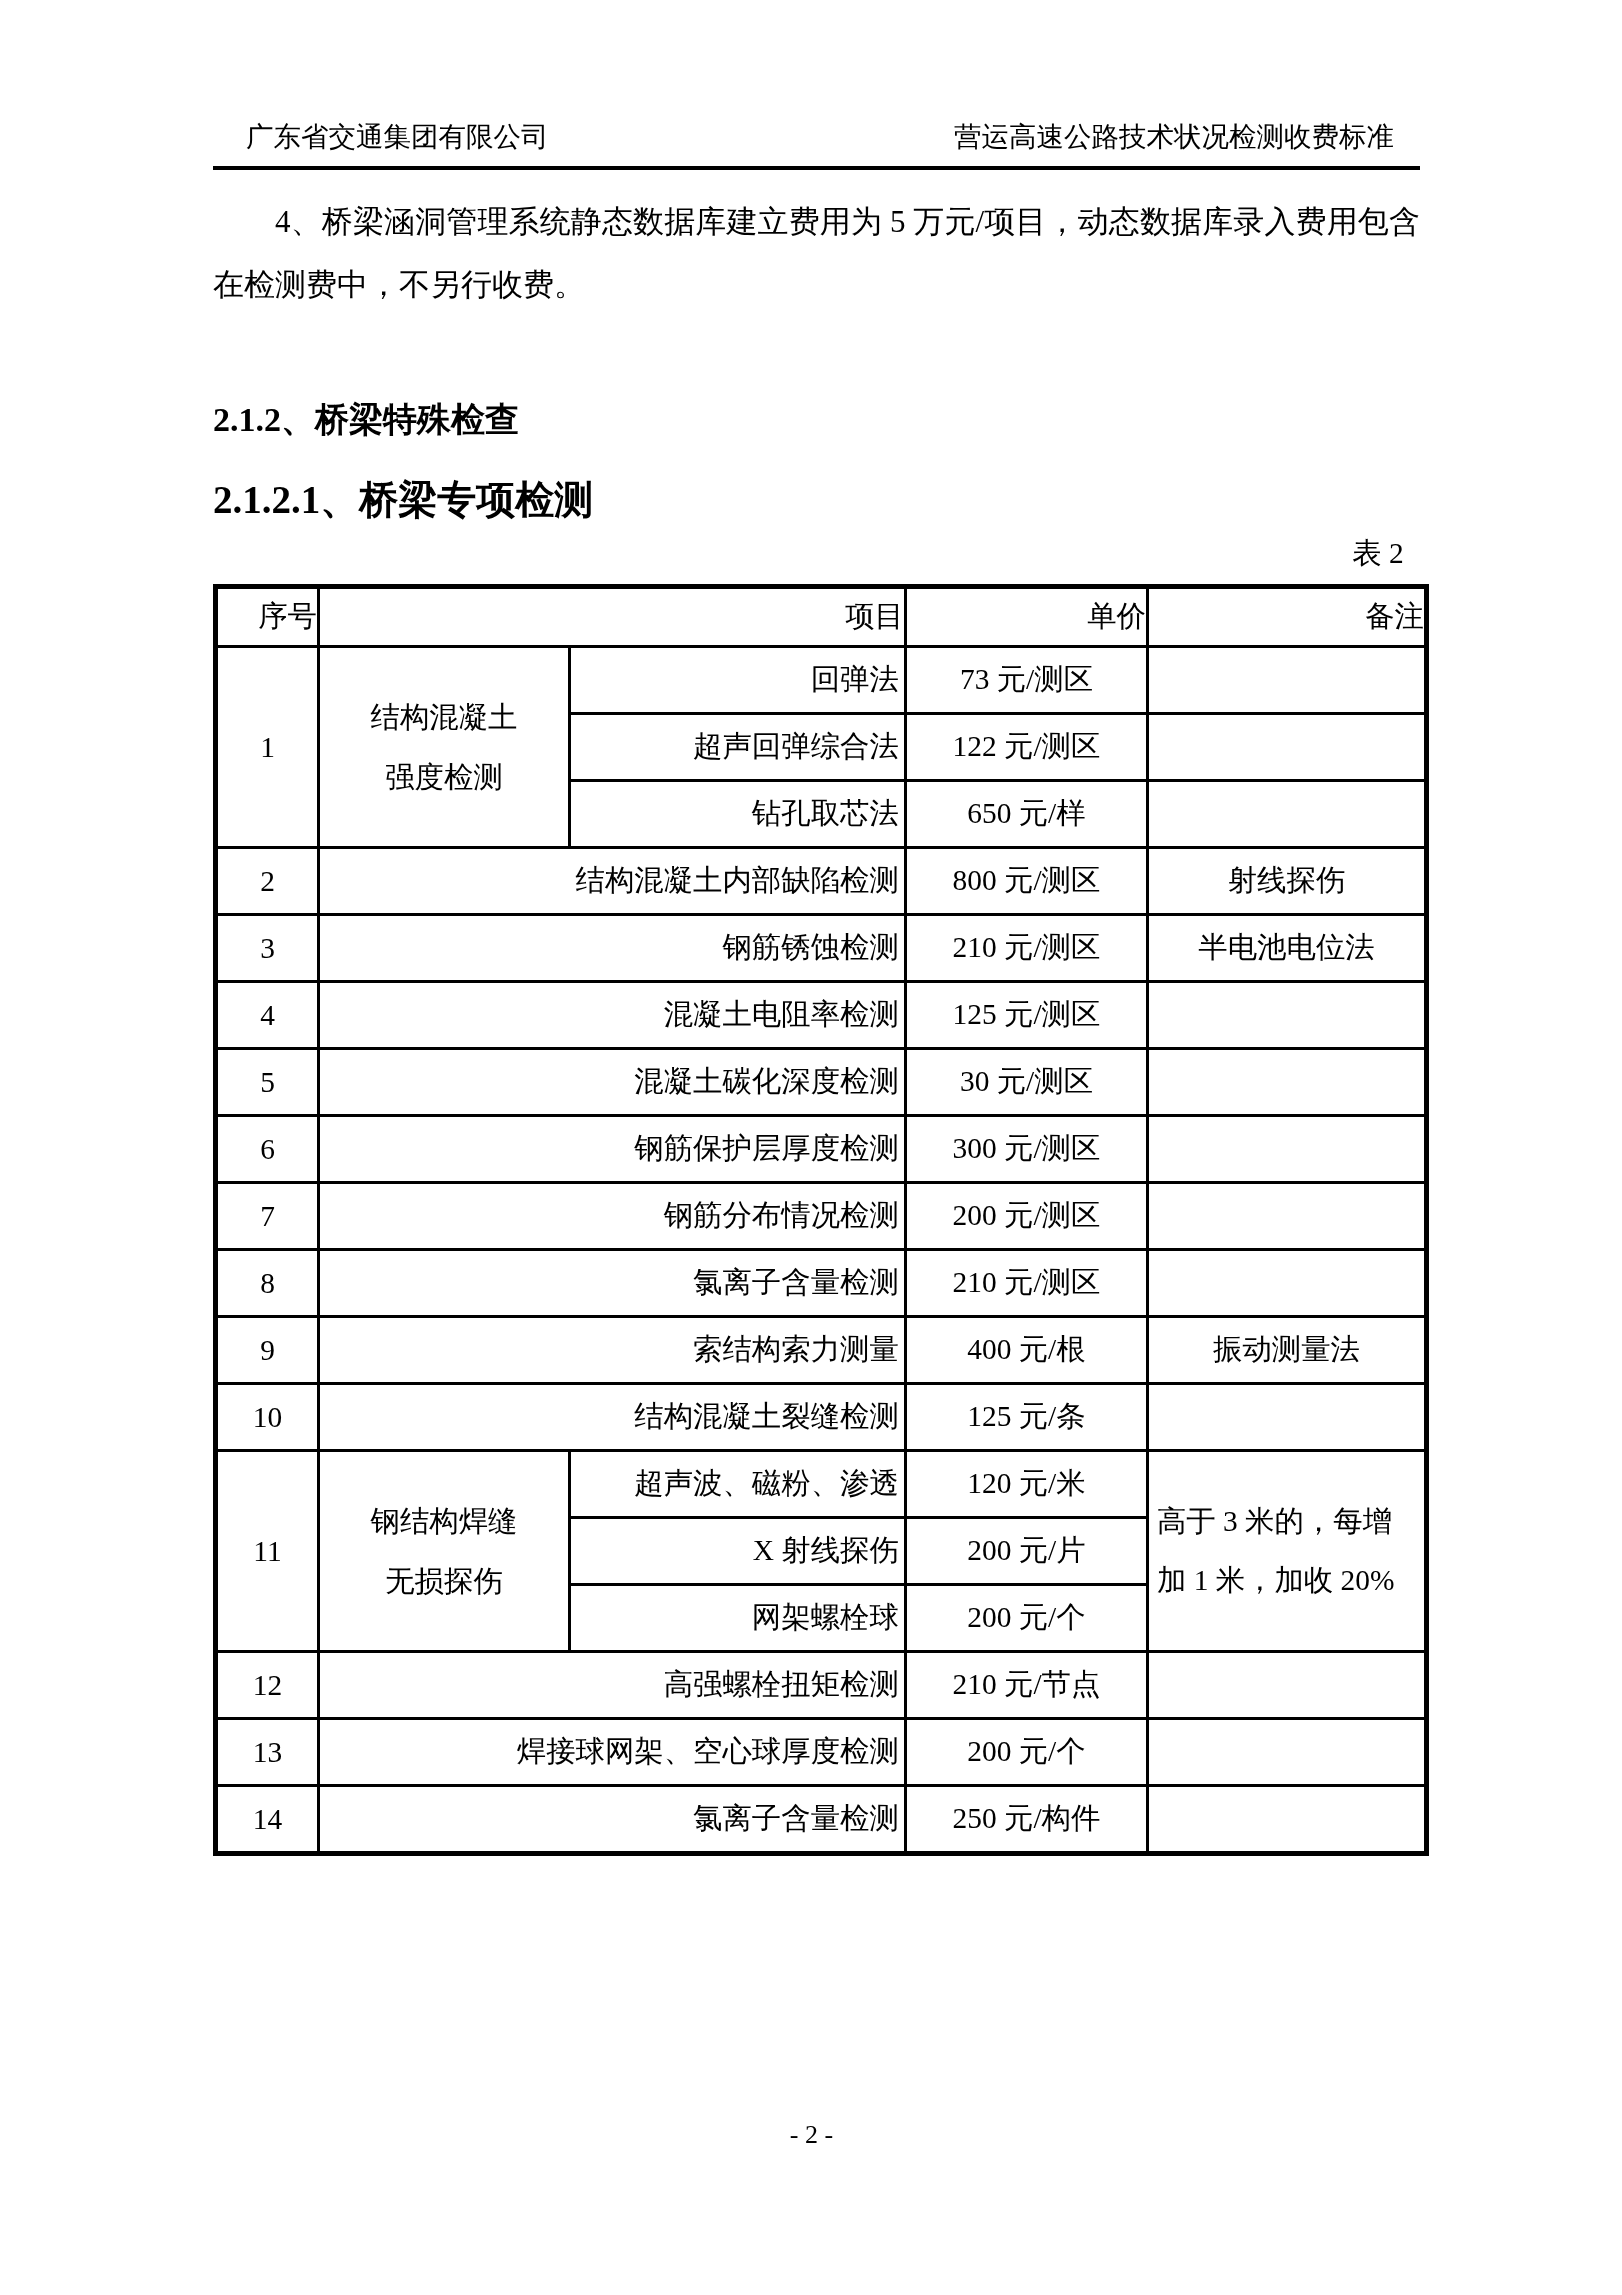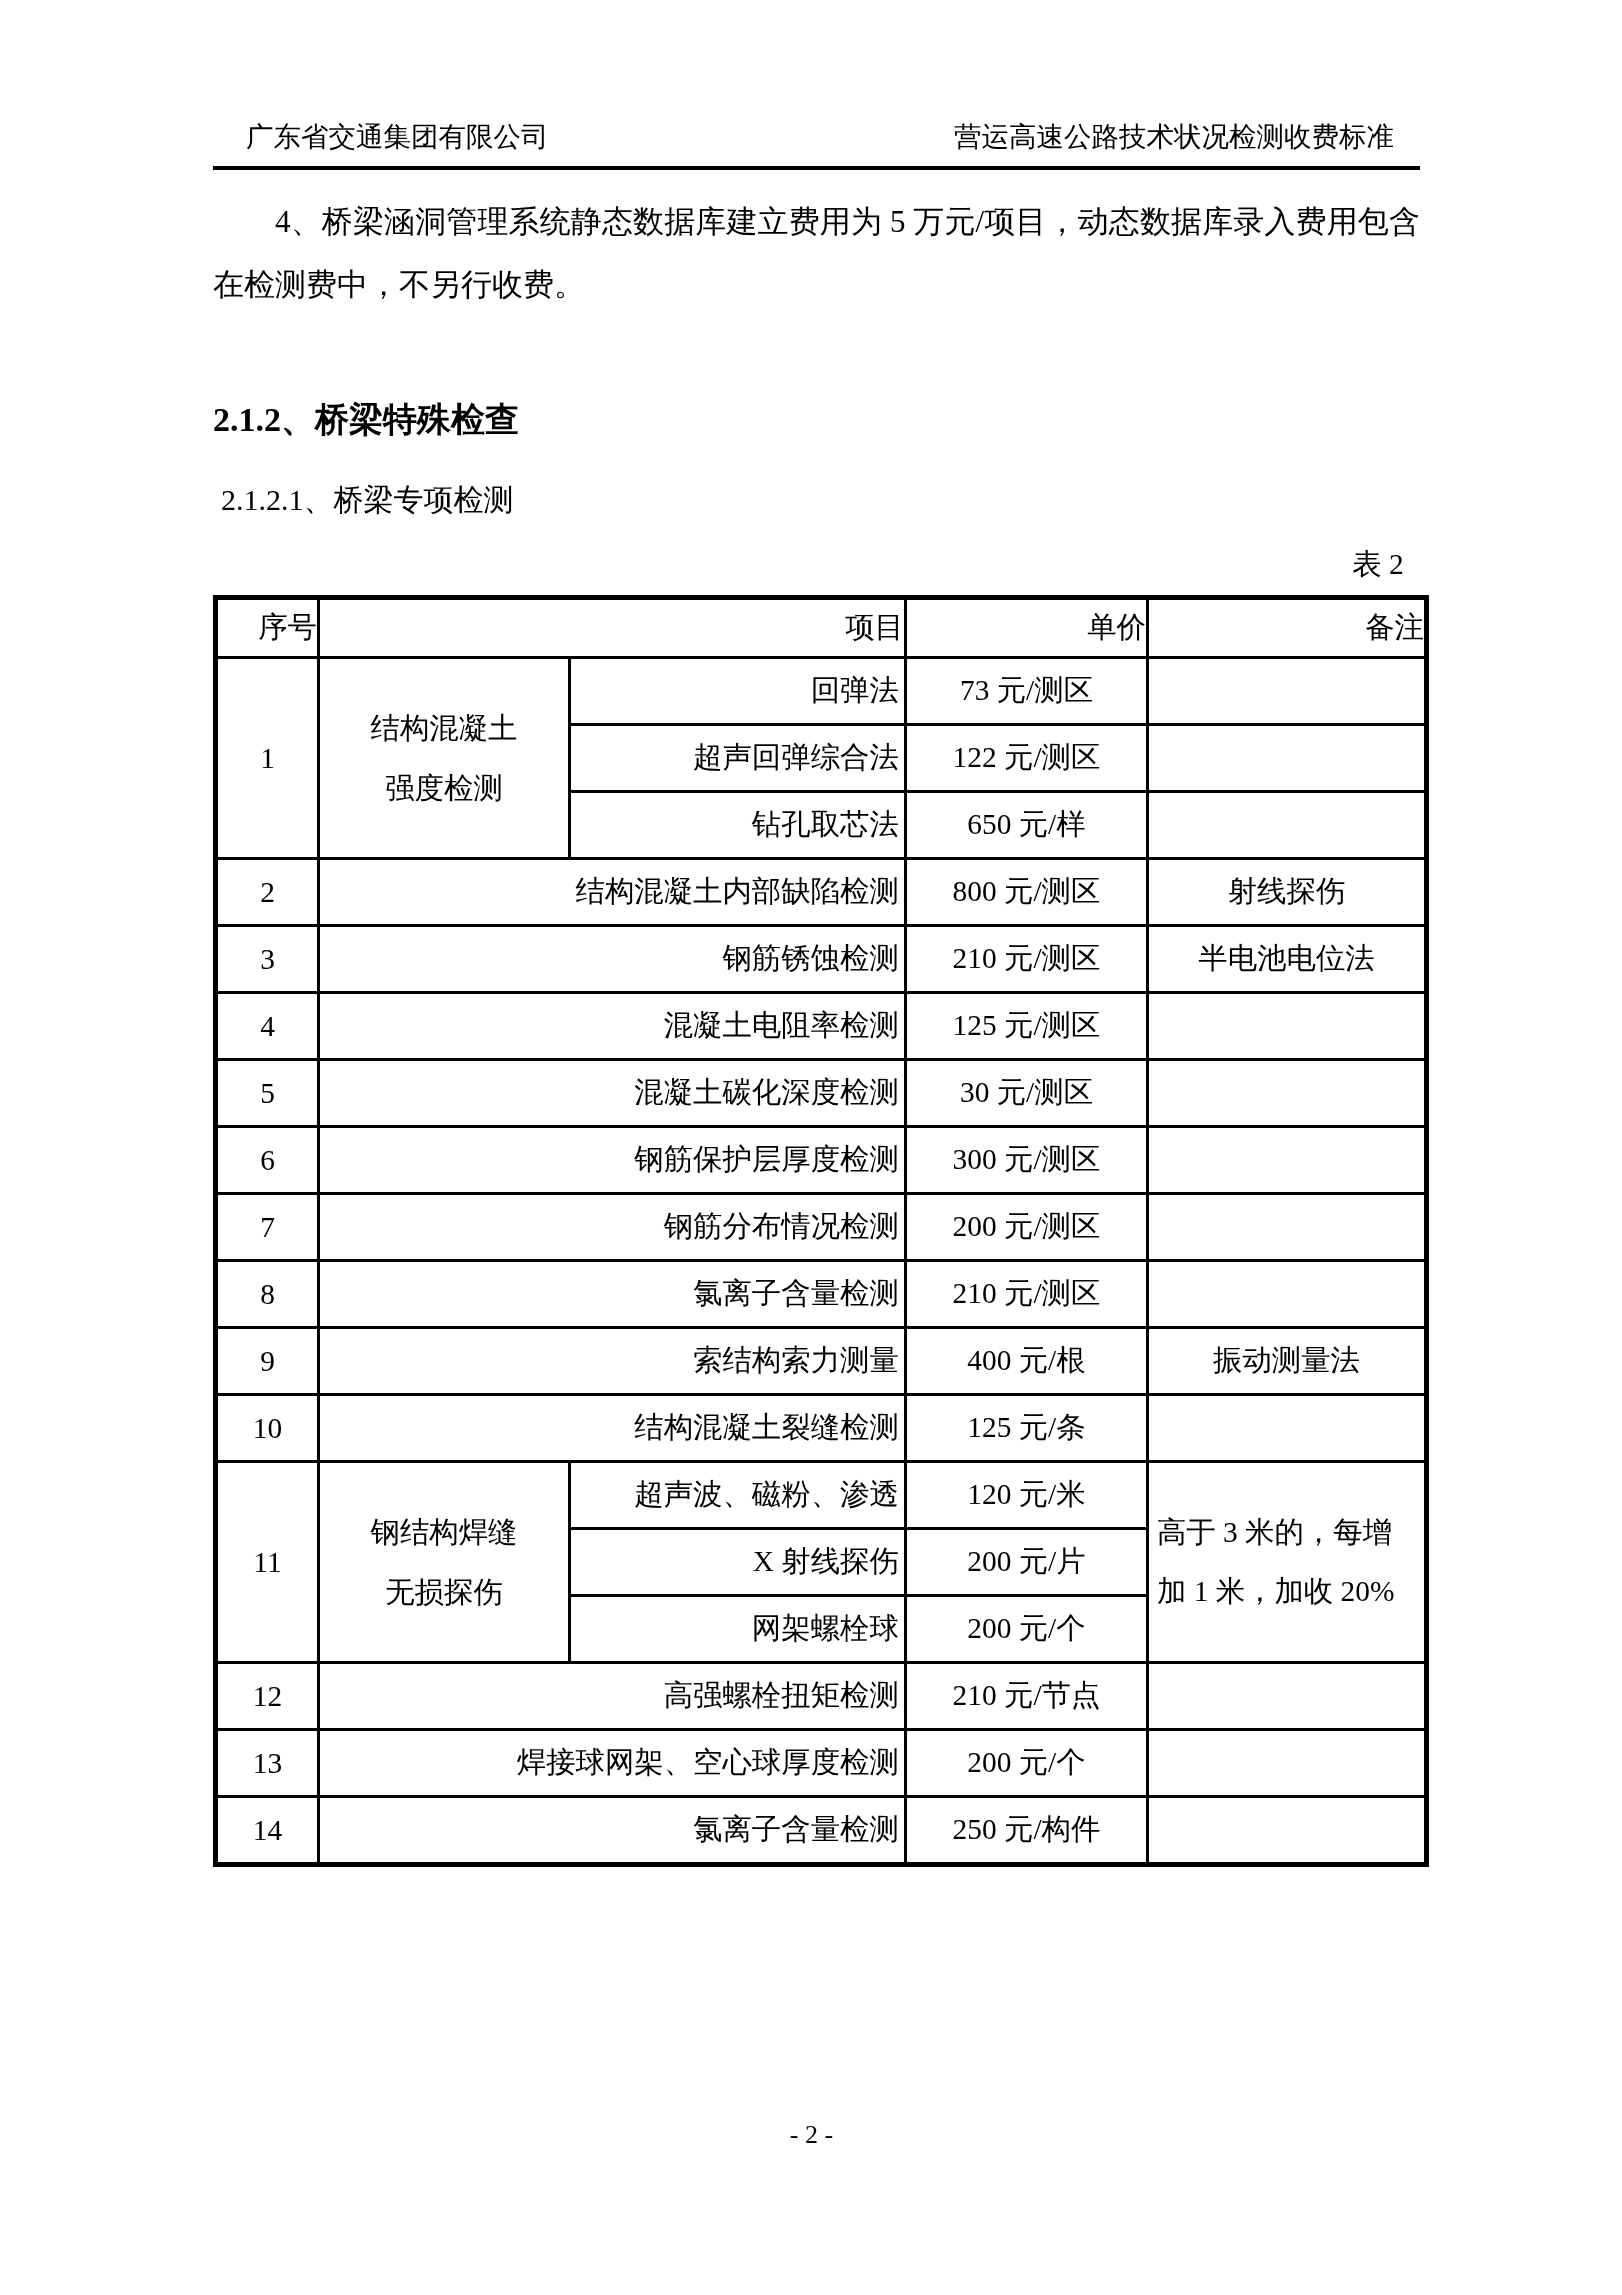--- a/index.html
+++ b/index.html
@@ -44,27 +44,27 @@
   .para-4 { margin-top: 19.6px; }
   .para-5 { margin-top: 5.2px; }
 
   .sec-heading {
     margin: 84px 0 0 0;
     font-size: 34px;
     font-weight: bold;
     line-height: 39px;
   }
   .sub-heading {
-    margin: 43px 0 0 8px;
-    font-size: 30px;
-    font-weight: normal;
+    margin: 43px 0 0 0;
+    font-size: 39px;
+    font-weight: bold;
     line-height: 35px;
   }
   .table-caption {
-    margin-top: 31px;
+    margin-top: 20px;
     font-size: 29.4px;
     line-height: 33px;
     text-align: right;
     padding-right: 16.4px;
   }
 
   table.fee-table {
     margin-top: 14.4px;
     border-collapse: collapse;
     table-layout: fixed;

